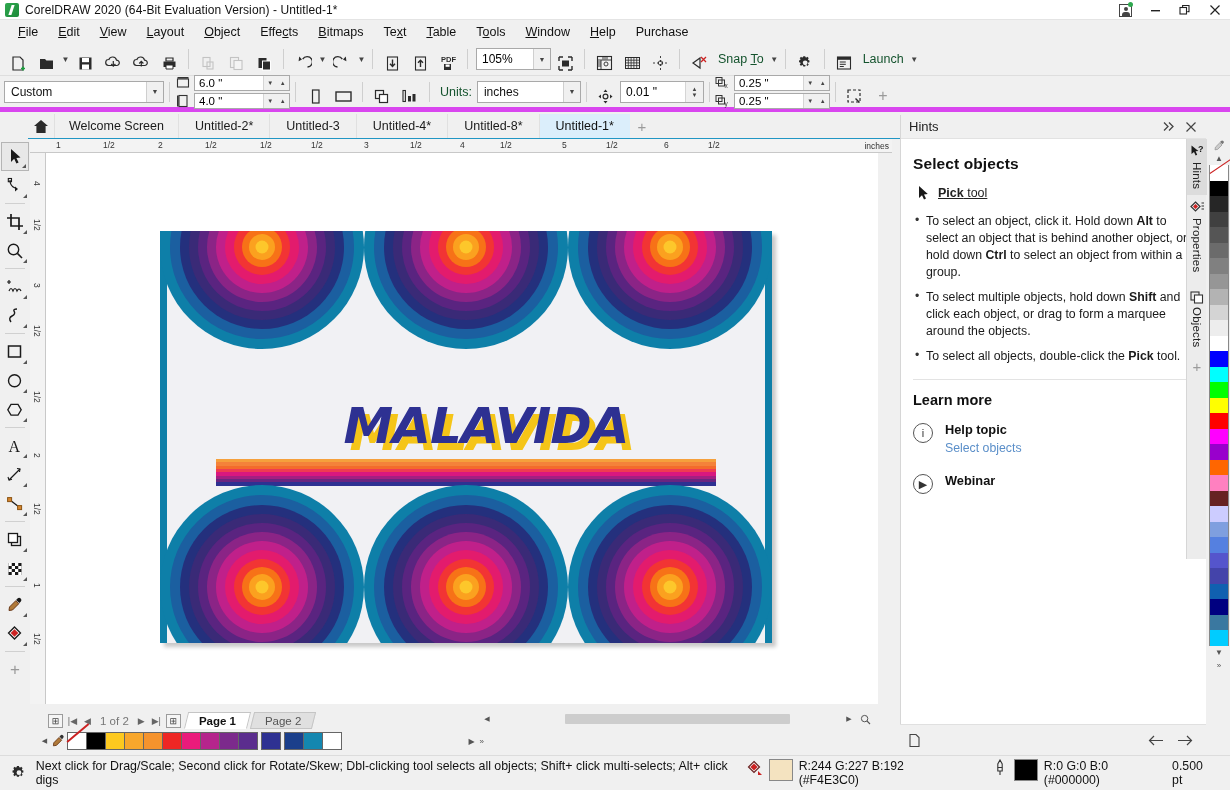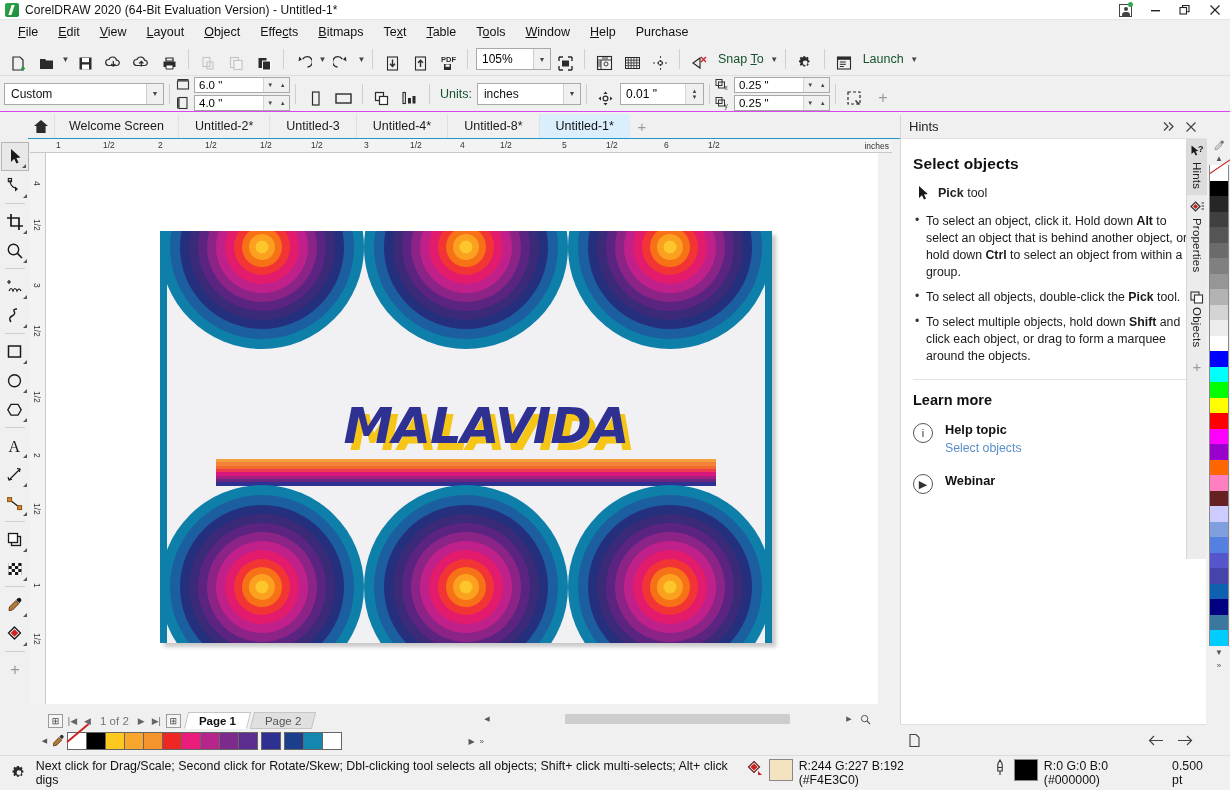--- a/index.html
+++ b/index.html
@@ -75,21 +75,21 @@
     font-family:"Liberation Sans", sans-serif;
   }
   .zoom-combo .dd{ width:17px;height:20px;background:#f0f0f0;border-left:1px solid #cfcfcf;
     display:flex;align-items:center;justify-content:center;font-size:7px;color:#444; }
   .tb-label{ font-size:12.5px;color:#14532d;padding:0 5px; }
 
   
   .propbar{
     position:absolute; left:0; top:76px; width:1230px; height:36px;
     background:#f0f0f0; display:flex; align-items:center; padding-left:4px;
-    border-bottom:1px solid #d946ef;
+    border-bottom:5px solid #d946ef;
   }
   .preset-combo{
     display:flex;align-items:center;height:22px;width:160px;border:1px solid #a9a9a9;background:#fff;
   }
   .preset-combo span{ flex:1;padding-left:6px;font-size:12px;color:#111; }
   .preset-combo .dd{ width:17px;height:20px;background:#f0f0f0;border-left:1px solid #cfcfcf;
     display:flex;align-items:center;justify-content:center;font-size:7px;color:#444; }
   .spin-stack{ display:flex;flex-direction:column;gap:2px; }
   .spin-row{ display:flex;align-items:center;height:16px; }
   .spin-ico{ width:16px;height:16px;margin-right:3px;display:flex;align-items:center;justify-content:center;color:#333; }
@@ -241,21 +241,21 @@
   .docker-head{
     height:24px; background:#f0f0f0; display:flex; align-items:center; padding-left:8px;
     border-bottom:1px solid #e2e2e2;
   }
   .docker-title{ font-size:13px; color:#222; }
   .docker-head-btns{ margin-left:auto; display:flex; align-items:center; gap:2px; padding-right:5px; }
   .dh-btn{ width:20px;height:20px;display:flex;align-items:center;justify-content:center;color:#444;font-size:11px; }
   .docker-body{ padding:16px 18px 10px 12px; height:567px; overflow:hidden; }
   .hint-h1{ font-size:15.5px; font-weight:bold; color:#111; margin-bottom:12px; letter-spacing:.1px; }
   .hint-tool{ display:flex; align-items:center; gap:8px; margin:4px 0 12px 4px; }
-  .hint-tool-lbl{ font-size:12.5px; color:#222; }
+  .hint-tool-lbl{ font-size:12.5px; color:#222;text-decoration:underline; }
   .hint-tool-lbl b{ font-weight:bold; }
   .hint-li{
     position:relative; padding-left:13px; font-size:12.3px; line-height:17px;
     color:#1a1a1a; margin-bottom:8px;
   }
   .hint-li:before{ content:"•"; position:absolute; left:2px; top:-1px; color:#333; }
   .hint-li b{ font-weight:bold; }
   .hr{ height:1px; background:#e3e3e3; margin:14px 0 12px 0; }
   .hint-h2{ font-size:14.5px;font-weight:bold;color:#111;margin-bottom:14px; }
   .lm-row{ display:flex; gap:12px; margin-bottom:16px; align-items:flex-start; }
@@ -1015,22 +1015,22 @@
     </div>
     <div class="docker-body">
       <div class="hint-h1">Select objects</div>
       <div class="hint-tool">
         <svg width="13" height="16" viewBox="0 0 13 16">
             <path d="M2 1 L2 13 L5 10.2 L7 14.6 L9 13.6 L7 9.4 L10.8 9 Z" fill="#1a1a1a"></path>
           </svg>
         <div class="hint-tool-lbl"><b>Pick</b><span> tool</span></div>
       </div>
       <div class="hint-li">To select an object, click it. Hold down <b>Alt</b> to select an object that is behind another object, or hold down <b>Ctrl</b> to select an object from within a group.</div>
+      <div class="hint-li">To select multiple objects, hold down <b>Shift</b> and click each object, or drag to form a marquee around the objects.</div>
       <div class="hint-li">To select all objects, double-click the <b>Pick</b> tool.</div>
-      <div class="hint-li">To select multiple objects, hold down <b>Shift</b> and click each object, or drag to form a marquee around the objects.</div>
       <div class="hr"></div>
       <div class="hint-h2">Learn more</div>
       <div class="lm-row">
         <div class="lm-ico">i</div>
         <div>
           <div class="lm-title">Help topic</div>
           <div class="lm-link">Select objects</div>
         </div>
       </div>
       <div class="lm-row">

